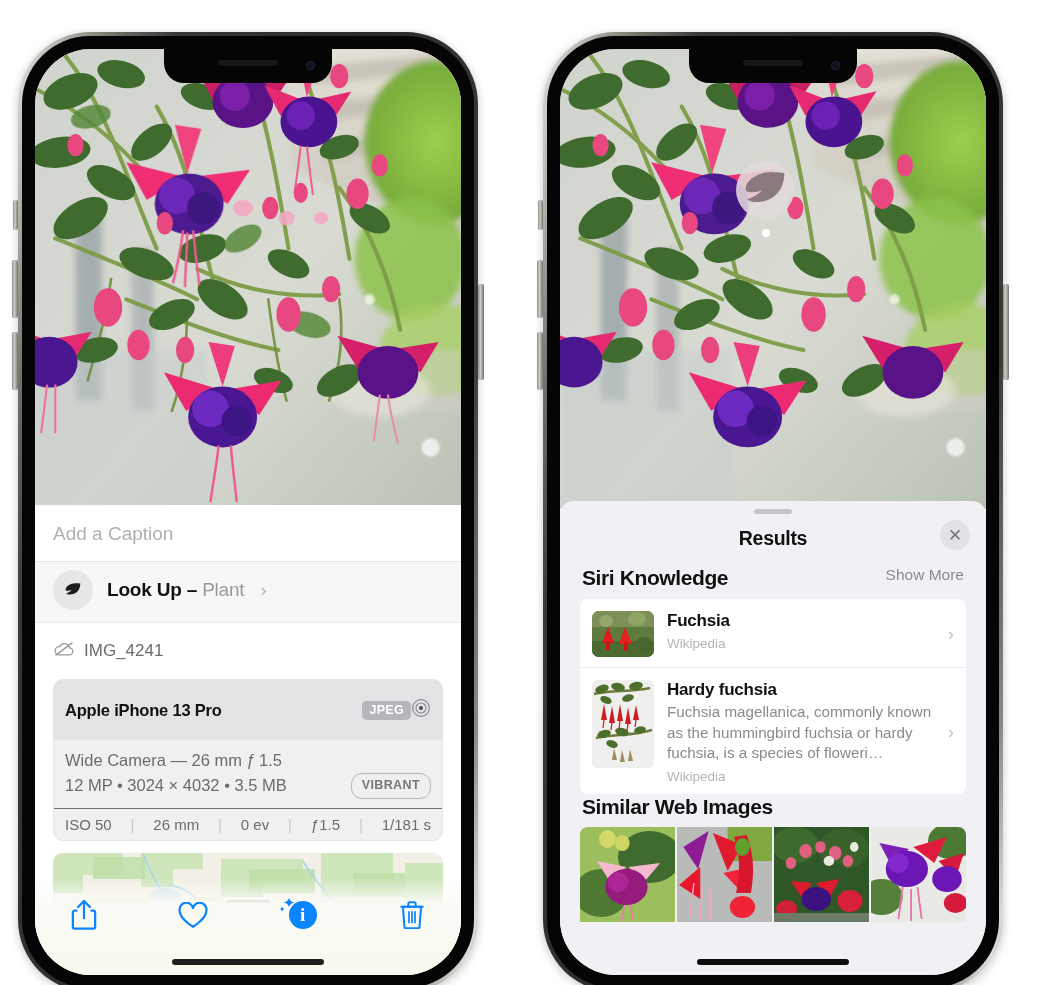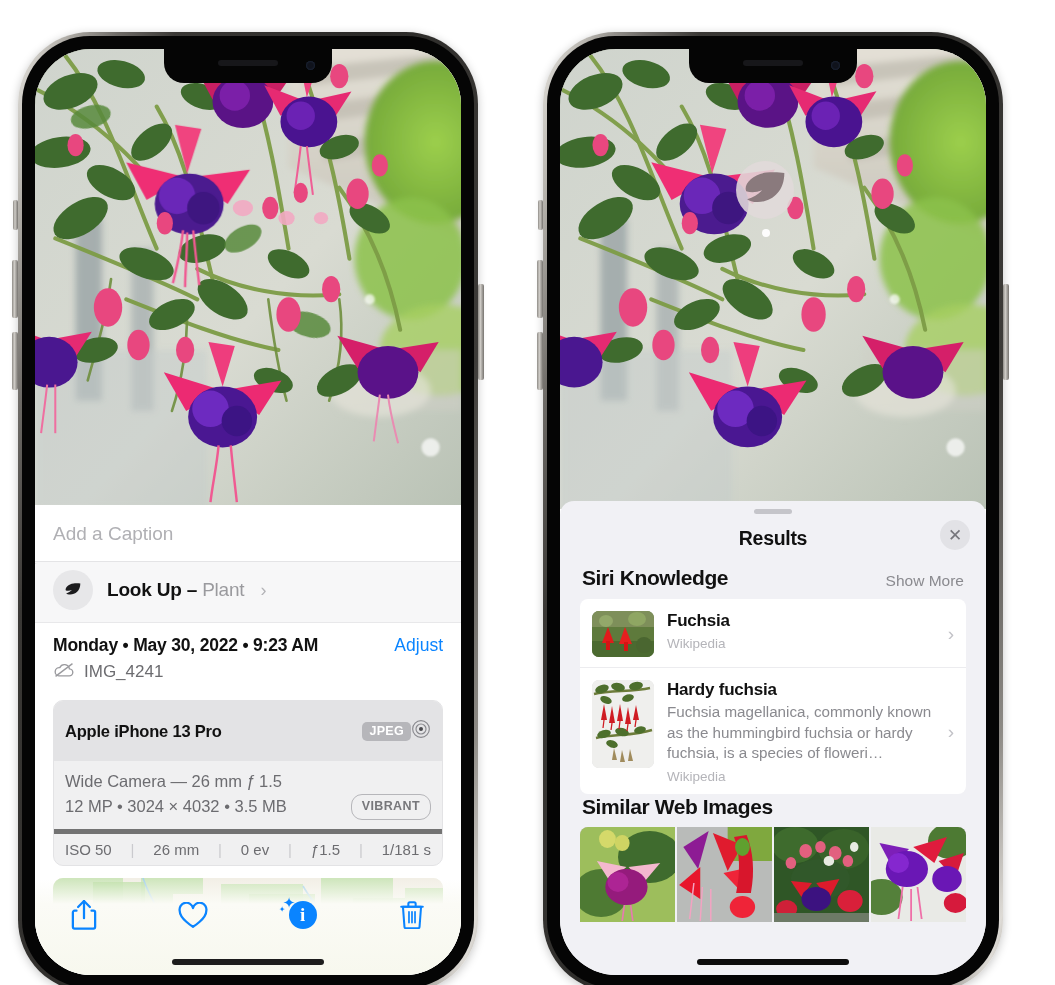--- a/index.html
+++ b/index.html
@@ -149,21 +149,21 @@
   }
   .cam-body { padding: 8px 11px 9px 11px; }
   .cam-line { font-size: 16.5px; color:#6c6c70; line-height: 1.5; }
   .cam-line2 { display:flex; align-items:center; justify-content:space-between; }
   .badge-vibrant {
     border:1px solid #b6b6ba; color:#77777b; font-size:12.5px; font-weight:600;
     padding: 2.5px 10px; border-radius: 11px; letter-spacing:.4px;
   }
   .cam-foot {
     display:flex; align-items:center; justify-content:space-between;
-    border-top: 5px solid #737373;
+    border-top: 1px solid #737373;
     padding: 7px 11px; font-size: 15px; color:#6c6c70;
   }
   .cam-foot span.sep { color:#cacace; }
 
   
   .map-strip {
     margin: 12px 18px 0 18px; height: 70px;
     border-radius: 10px 10px 0 0; overflow:hidden; position: relative;
     background:#eef2e4;
   }
@@ -209,21 +209,21 @@
     display:flex; align-items:center; justify-content:center;
   }
   .results-title { font-size: 19.5px; font-weight:700; color:#111; letter-spacing:-.3px; }
   .close-btn {
     position:absolute; right: 16px; top: 6px;
     width: 30px; height:30px; border-radius:50%;
     background:#e2e2e6; display:flex; align-items:center; justify-content:center;
     color:#76767c; font-size:17px;
   }
   .section-head {
-    display:flex; align-items:flex-end; justify-content:space-between;
+    display:flex; align-items:flex-start; justify-content:space-between;
     padding: 4px 22px 9px 22px;
   }
   .section-title { font-size: 21px; font-weight:700; color:#111; letter-spacing:-.4px; }
   .show-more { font-size: 15.5px; color:#8a8a8f; }
 
   .kn-card {
     margin: 0 20px; background:#fff; border-radius: 8px; overflow:hidden;
   }
   .kn-row { display:flex; padding: 12px 12px 10px 12px; gap: 13px; align-items: flex-start; }
   .kn-row + .kn-row { border-top: 1px solid #ececef; margin-top:0; }
@@ -468,24 +468,20 @@
             <span class="leaf-chip">
               <svg width="22" height="22" viewBox="0 0 24 24" aria-hidden="true">
                 <path d="M20 5c0 8-5.5 12-11 12-2.2 0-3.6-.6-4.4-1.2 2.4-.6 4.6-2 6.2-3.7-2.2.9-4.6 1.1-6.6.4C3 9.6 7 5.4 12.6 4.8 16 4.4 18.4 4.8 20 5z" fill="#1c1c1e"></path>
               </svg>
             </span>
             <span class="lookup-label"><span>Look Up – </span><span class="sub">Plant</span></span>
             <span class="chev">›</span>
           </div>
 
           <div class="meta-block">
-            <div class="meta-row1">
-              <div class="meta-date">Monday • May 30, 2022 • 9:23 AM</div>
-              <div class="adjust">Adjust</div>
-            </div>
             <div class="meta-row2">
               <span>
                 <svg width="22" height="16" viewBox="0 0 26 18" aria-hidden="true">
                   <path d="M7 16h12a4.2 4.2 0 0 0 .4-8.4A6 6 0 0 0 8 6.2 4.6 4.6 0 0 0 7 16z" fill="none" stroke="#9a9a9e" stroke-width="1.6"></path>
                   <line x1="3" y1="16.5" x2="23" y2="1.5" stroke="#9a9a9e" stroke-width="1.6"></line>
                 </svg>
               </span>
               <span class="meta-file">IMG_4241</span>
             </div>
           </div>

